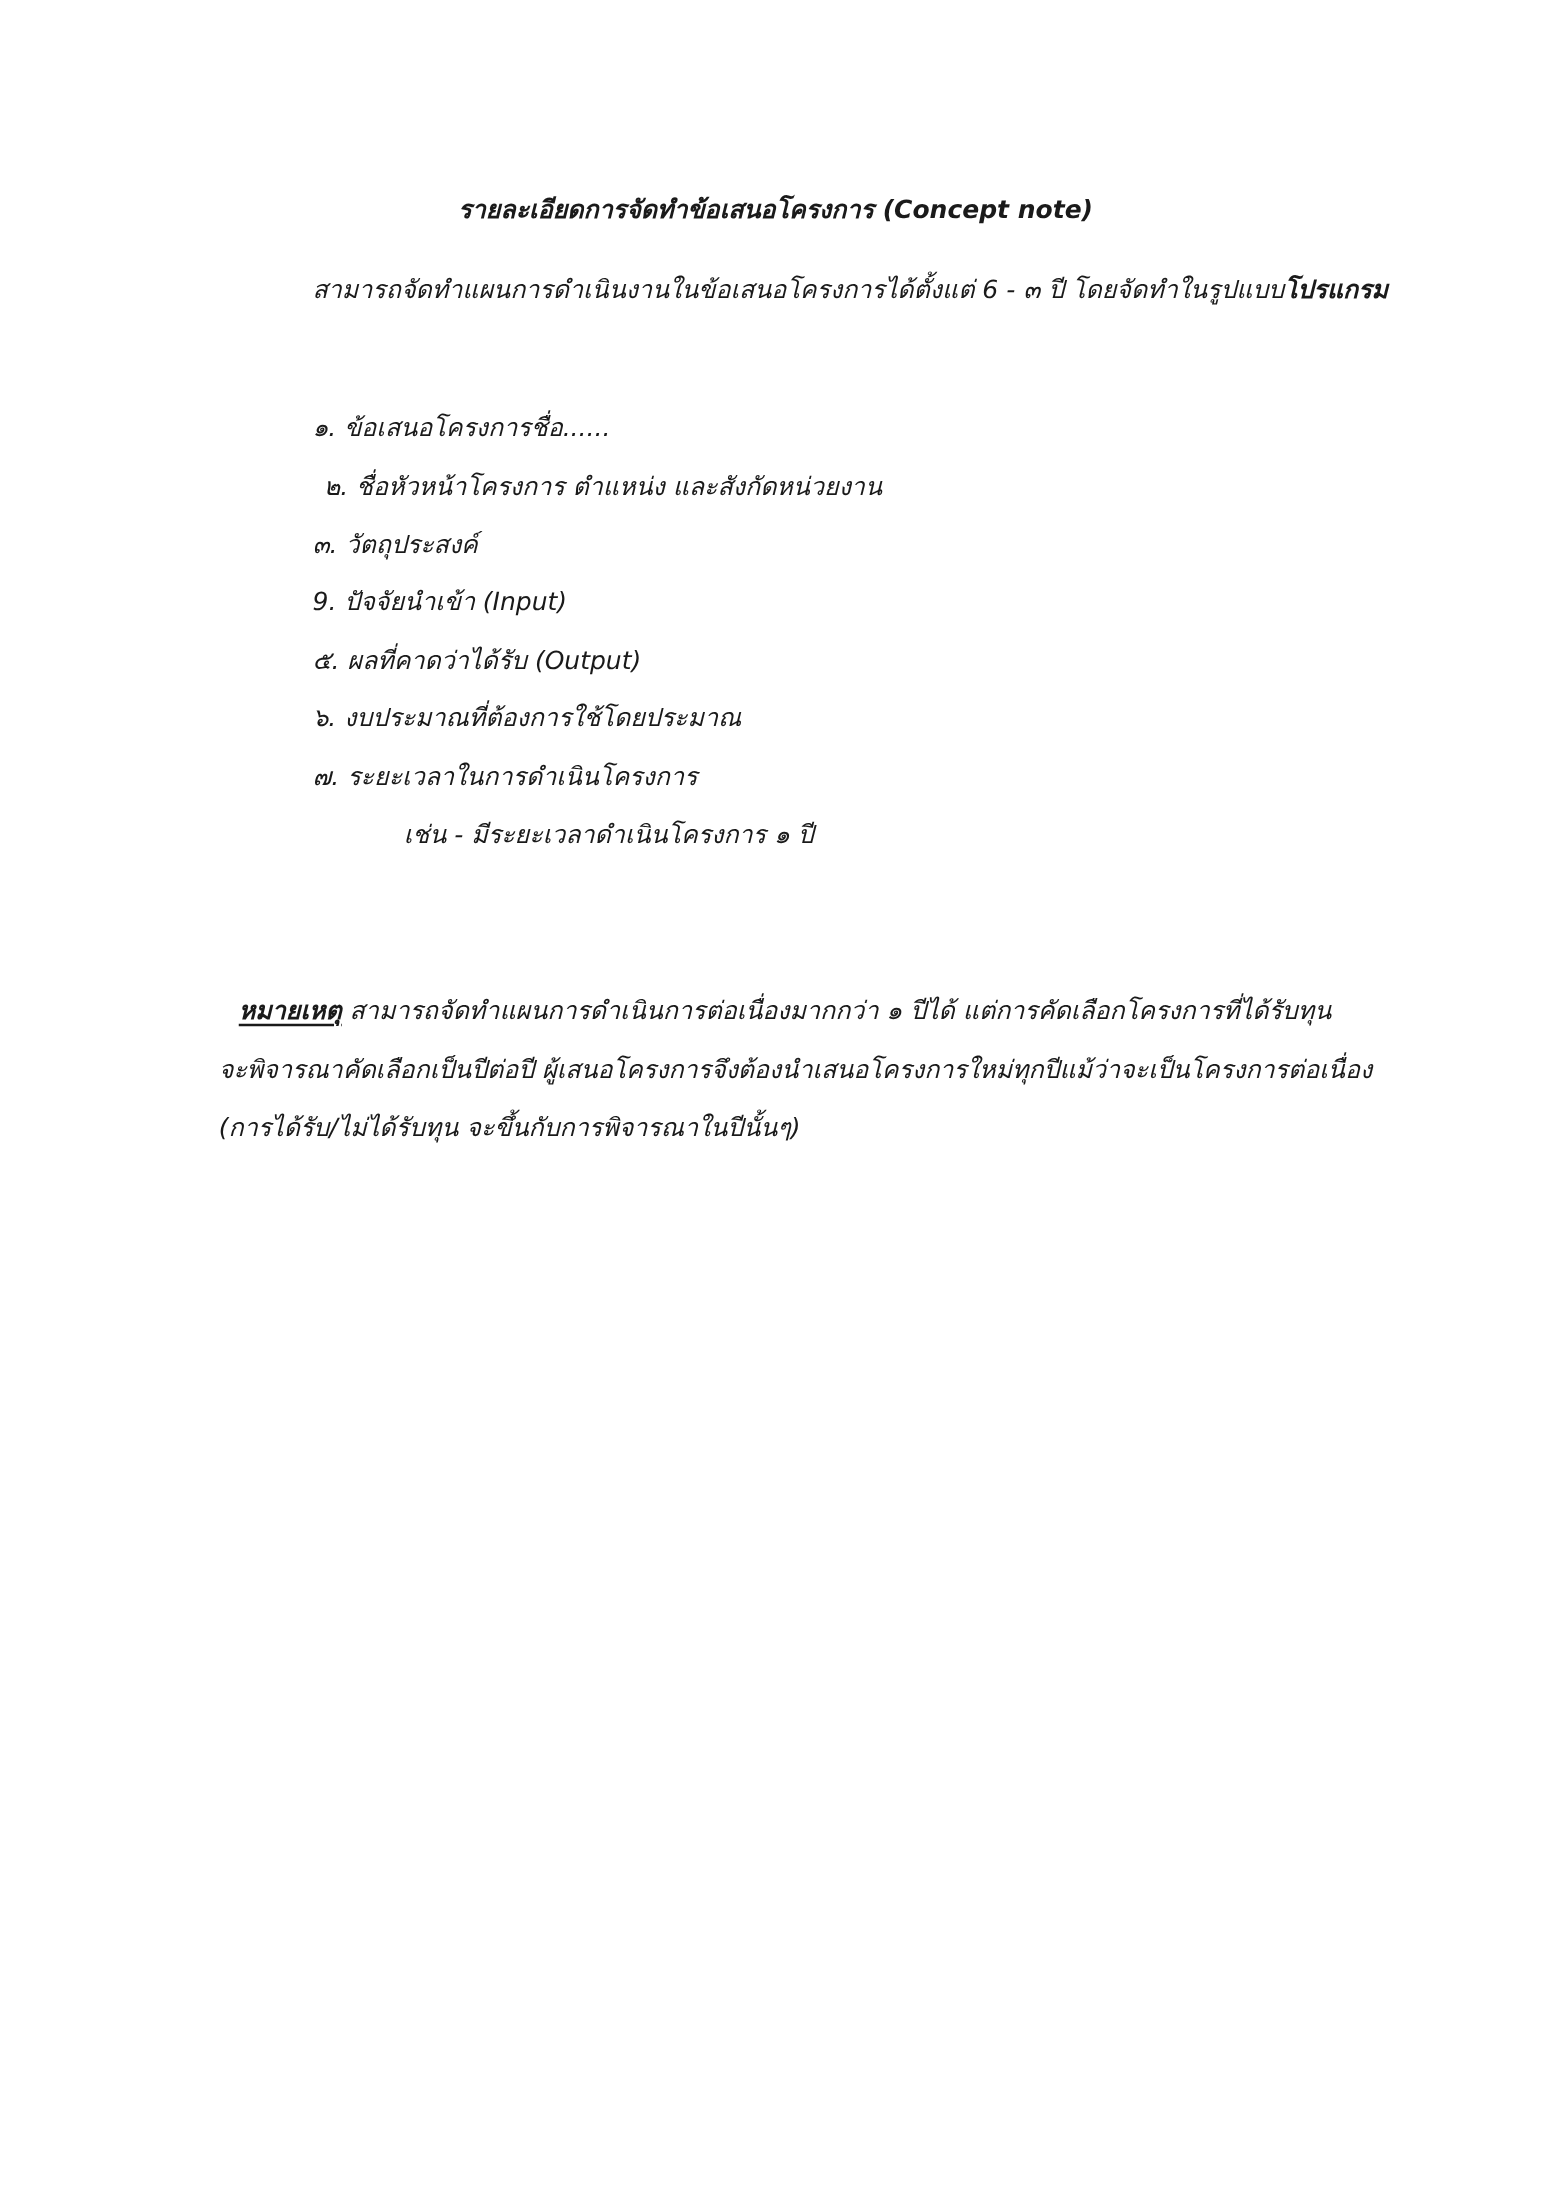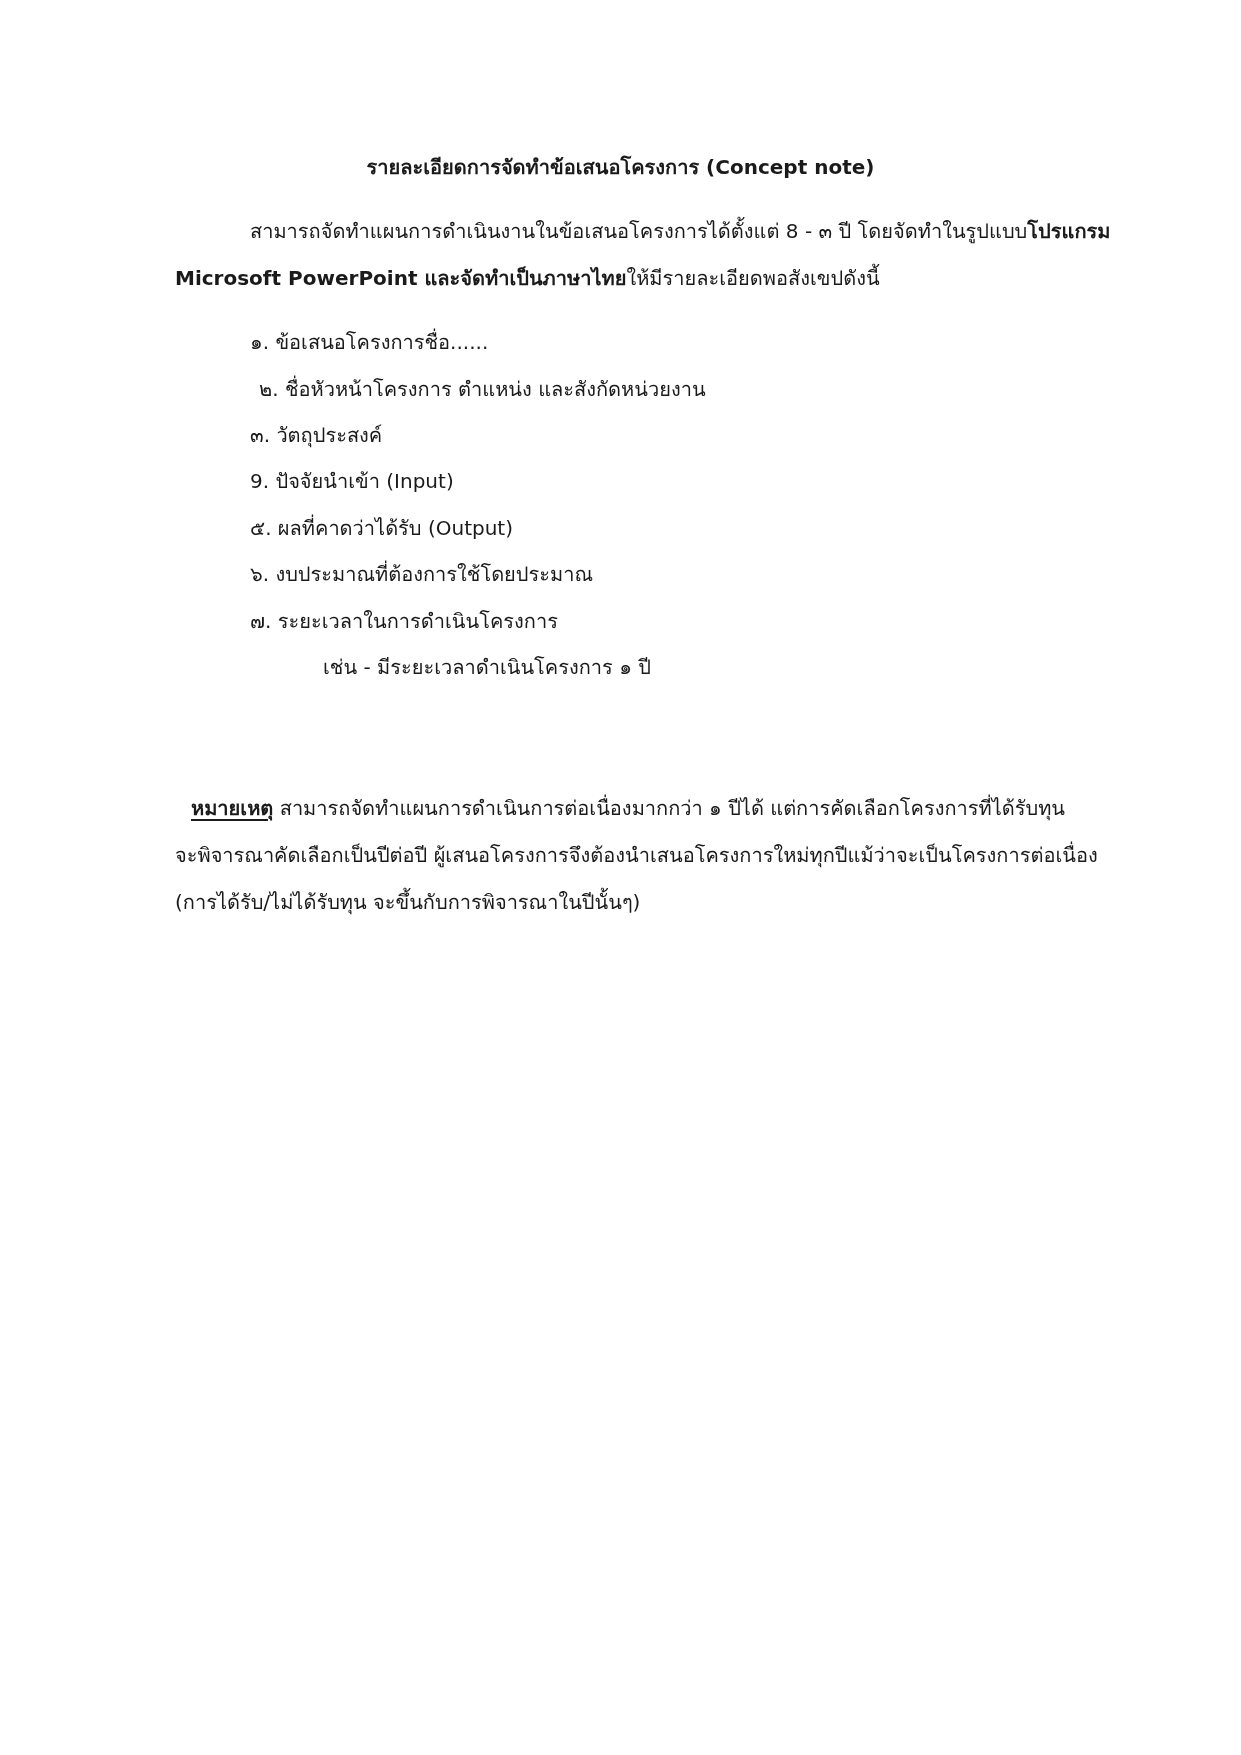--- a/index.html
+++ b/index.html
@@ -4,38 +4,35 @@
   <style>
     html, body { margin: 0; padding: 0; background: #ffffff; }
     body {
       width: 1241px; height: 1755px; position: relative; overflow: hidden;
       font-family: "DejaVu Sans", "Liberation Sans", sans-serif;
       color: #1a1a1a;
     }
     .page { position: absolute; left: 0; top: 0; width: 1241px; height: 1755px; }
     .line {
       position: absolute; white-space: nowrap;
-      font-size: 20px; line-height: 30px;
+      font-size: 20px; line-height: 30px; font-style: italic;
     }
     .title { left: 0; width: 1241px; text-align: center; top: 152px; font-weight: bold; font-size: 20px; }
     .b { font-weight: bold; }
     .u { text-decoration: underline; text-underline-offset: 4px; margin-left: 16px; }
   </style>
 </head>
 <body>
 
 <div class="page">
 
   <div class="line title">รายละเอียดการจัดทำข้อเสนอโครงการ (Concept note)</div>
 
   <div class="line" style="left:250px; top:216px; width:870px;">
-    <span>สามารถจัดทำแผนการดำเนินงานในข้อเสนอโครงการได้ตั้งแต่ 8 - ๓ ปี โดยจัดทำในรูปแบบ</span><span class="b">โปรแกรม</span>
-  </div>
-  <div class="line" style="left:175px; top:263px;">
-    <span class="b">Microsoft PowerPoint และจัดทำเป็นภาษาไทย</span><span>ให้มีรายละเอียดพอสังเขปดังนี้</span>
+    <span>สามารถจัดทำแผนการดำเนินงานในข้อเสนอโครงการได้ตั้งแต่ 6 - ๓ ปี โดยจัดทำในรูปแบบ</span><span class="b">โปรแกรม</span>
   </div>
 
   <div class="line" style="left:250px; top:327px;">๑. ข้อเสนอโครงการชื่อ......</div>
   <div class="line" style="left:259px; top:374px;">๒. ชื่อหัวหน้าโครงการ ตำแหน่ง และสังกัดหน่วยงาน</div>
   <div class="line" style="left:250px; top:420px;">๓. วัตถุประสงค์</div>
   <div class="line" style="left:250px; top:466px;">9. ปัจจัยนำเข้า (Input)</div>
   <div class="line" style="left:250px; top:513px;">๕. ผลที่คาดว่าได้รับ (Output)</div>
   <div class="line" style="left:250px; top:559px;text-align:center;">๖. งบประมาณที่ต้องการใช้โดยประมาณ</div>
   <div class="line" style="left:250px; top:606px;">๗. ระยะเวลาในการดำเนินโครงการ</div>
 

